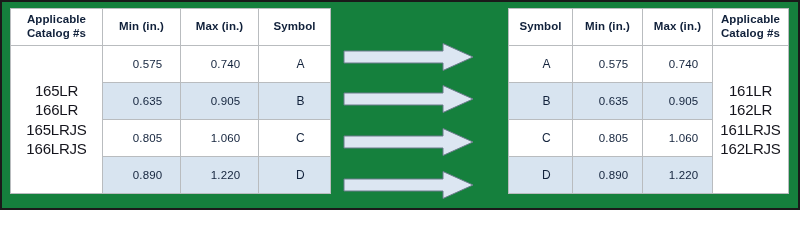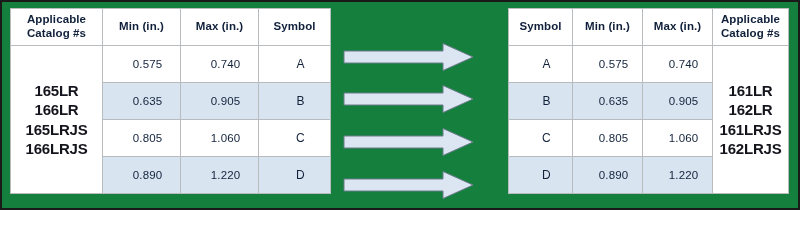--- a/index.html
+++ b/index.html
@@ -53,21 +53,20 @@
   .row-alt td.data,
   .row-alt td.sym {
     background: #d8e4f0;
   }
   td.catalog {
     font-size: 15px;
     line-height: 1.28;
     color: #14141c;
     background: #ffffff;
     letter-spacing: -0.2px;
-    font-weight: bold;
   }
   td.sym {
     font-size: 12px;
   }
 
   
   #table-left {
     left: 8px;
     top: 6px;
     width: 320px;

